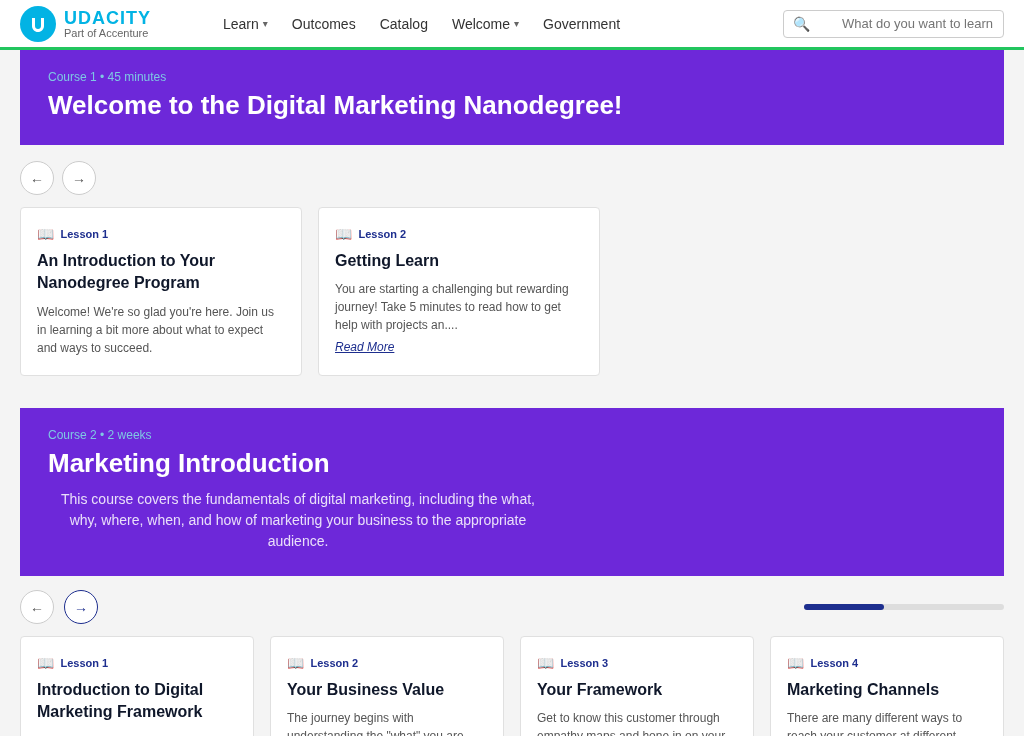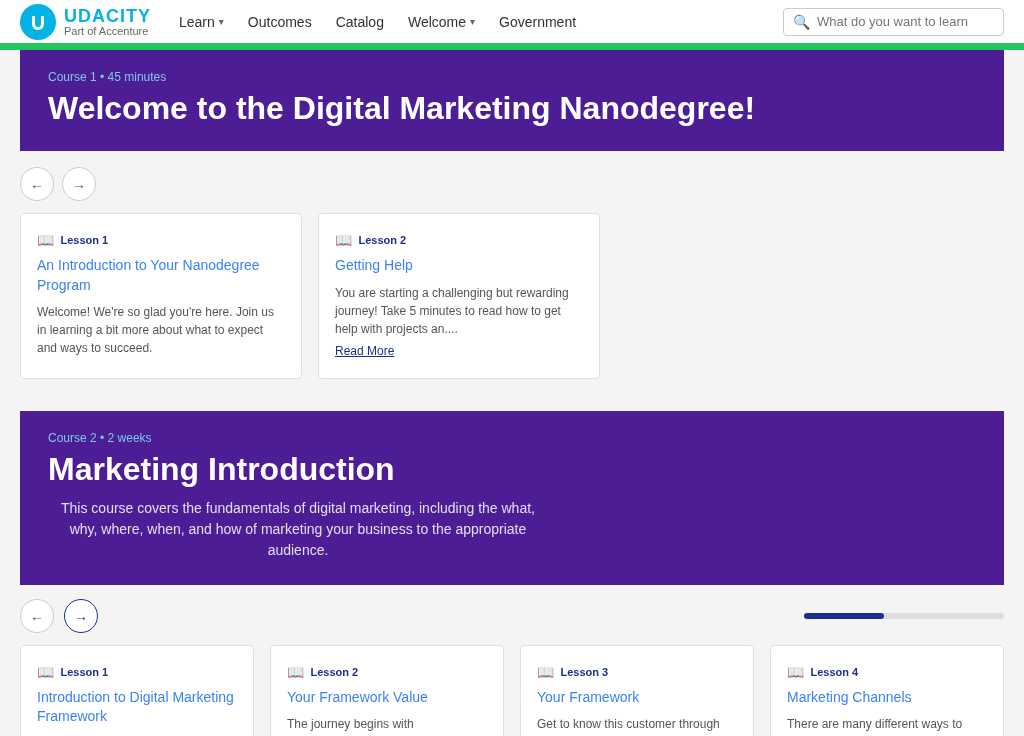--- a/index.html
+++ b/index.html
@@ -1,28 +1,29 @@
 <!DOCTYPE html>
 <html><head>
   <meta charset="utf-8">
   <style>
     * { box-sizing: border-box; margin: 0; padding: 0; }
     body { font-family: 'Helvetica Neue', Arial, sans-serif; background: #f4f4f4; font-size: 14px; color: #333; }
 
     
     .navbar {
       background: #fff;
-      border-bottom: 7px solid #22c55e;
+      border-bottom: 3px solid #22c55e;
       display: flex;
       align-items: center;
       padding: 0 20px;
       height: 50px;
       position: sticky;
       top: 0;
       z-index: 100;
+      gap: 44px;
     }
     .navbar-logo {
       display: flex;
       align-items: center;
       margin-right: 28px;
     }
     .logo-text {
       font-size: 18px;
       font-weight: 700;
       color: #02b3e4;
@@ -66,45 +67,46 @@
       gap: 6px;
       min-width: 200px;
     }
     .nav-search input {
       border: none;
       outline: none;
       font-size: 13px;
       color: #666;
       width: 100%;
       background: transparent;
+      text-align: right;
     }
     .search-icon-svg { color: #999; font-size: 14px; }
 
     
     .main-content {
       max-width: 1024px;
       margin: 0 auto;
       padding: 0 20px 40px;
     }
 
     
     .course-header {
-      background: #4c1d95;
+      background: #6d28d9;
       color: white;
       padding: 20px 28px 24px;
       margin-bottom: 0;
     }
     .course-meta {
       font-size: 12px;
       color: #7ec8e3;
       margin-bottom: 6px;
       font-weight: 500;
     }
     .course-title {
-      font-size: 32px;
+      font-size: 26px;
       font-weight: 700;
       color: #fff;
     }
     .course-description {
       font-size: 14px;
       color: rgba(255,255,255,0.85);
       margin-top: 10px;
       line-height: 1.5;
       max-width: 500px;
       text-align: center;
@@ -172,38 +174,39 @@
       font-weight: 600;
       margin-bottom: 8px;
       display: flex;
       align-items: center;
       gap: 6px;
     }
     .lesson-icon {
       font-size: 14px;
     }
     .lesson-title {
-      font-size: 14px;
-      font-weight: 400;
-      color: #3b82f6;
+      font-size: 16px;
+      font-weight: 700;
+      color: #0f172a;
       margin-bottom: 8px;
       line-height: 1.4;
     }
     .lesson-desc {
       font-size: 12px;
       color: #555;
       line-height: 1.5;
     }
     .read-more {
       color: #1d2e8e;
       text-decoration: underline;
       font-size: 12px;
       cursor: pointer;
       display: inline-block;
       margin-top: 4px;
+      font-style: italic;
     }
 
     
     .nav-arrows-row {
       display: flex;
       align-items: center;
       padding: 14px 0 12px;
       gap: 10px;
     }
     .spacer { flex: 1; }
@@ -274,21 +277,21 @@
         </div>
         <div class="lesson-title">An Introduction to Your Nanodegree Program</div>
         <div class="lesson-desc">Welcome! We're so glad you're here. Join us in learning a bit more about what to expect and ways to succeed.</div>
       </div>
 
       <div class="lesson-card">
         <div class="lesson-label">
           <span class="lesson-icon">📖</span>
           <span>Lesson 2</span>
         </div>
-        <div class="lesson-title">Getting Help</div>
+        <div class="lesson-title">Getting Learn</div>
         <div class="lesson-desc">
           <span>You are starting a challenging but rewarding journey! Take 5 minutes to read how to get help with projects an....</span><br>
           <a class="read-more">Read More</a>
         </div>
       </div>
     </div>
   </div>
 
   <div class="section">
     <div class="course-header">
@@ -315,21 +318,21 @@
         </div>
         <div class="lesson-title">Introduction to Digital Marketing Framework</div>
         <div class="lesson-desc">We provide a framework to help you make the right decisions in a digital marketing environment.</div>
       </div>
 
       <div class="lesson-card">
         <div class="lesson-label">
           <span class="lesson-icon">📖</span>
           <span>Lesson 2</span>
         </div>
-        <div class="lesson-title">Your Framework Value</div>
+        <div class="lesson-title">Your Business Value</div>
         <div class="lesson-desc">
           <span>The journey begins with understanding the "what" you are marketing. Learn how to articulate a business model in....</span><br>
           
         </div>
       </div>
 
       <div class="lesson-card">
         <div class="lesson-label">
           <span class="lesson-icon">📖</span>
           <span>Lesson 3</span>

